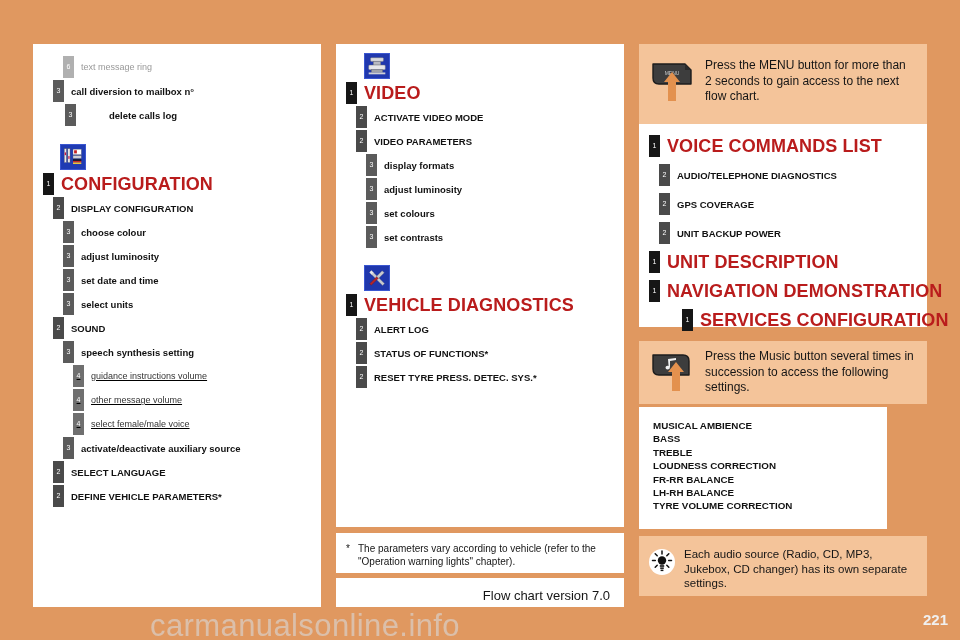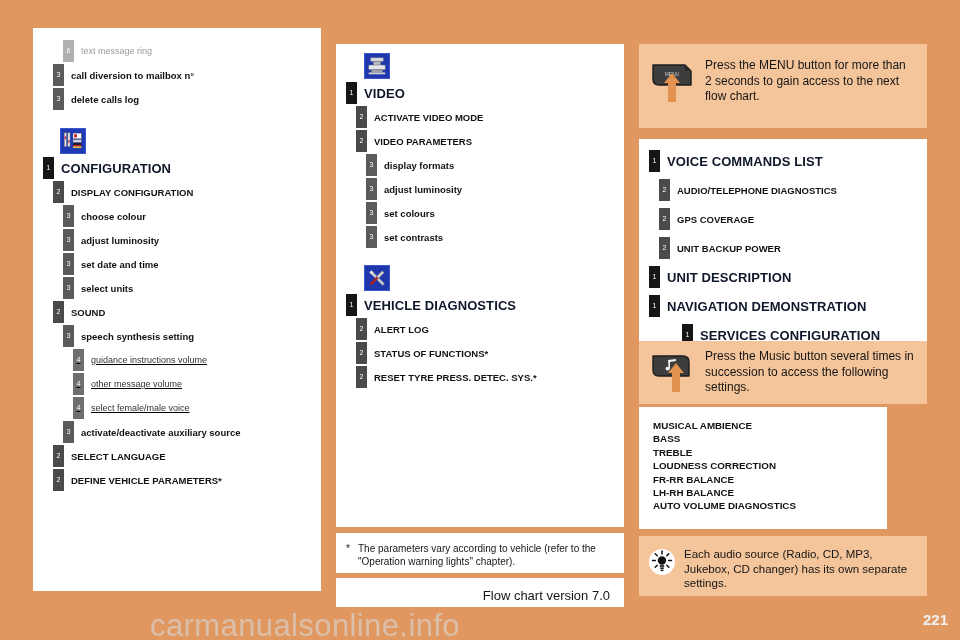--- a/index.html
+++ b/index.html
@@ -41,21 +41,21 @@
   .lv1 .badge { background:#161616; }
   .lv2 .badge { background:#4a4a4a; }
   .lv3 .badge { background:#5b5b5b; }
   .lv4 .badge { background:#6f6f6f; }
   .lv6 .badge { background:#b0b0b0; }
 
   .rlabel {
     margin-left:7px;
     white-space:nowrap;
   }
-  .lv1 .rlabel { font-size:13px; font-weight:bold; color:#0f172a; letter-spacing:.1px; }
+  .lv1 .rlabel { font-size:18px; font-weight:bold; color:#b91c1c; letter-spacing:.1px; }
   .lv2 .rlabel { font-size:9.5px; font-weight:bold; color:#111; }
   .lv3 .rlabel { font-size:9.5px; font-weight:bold; color:#111; }
   .lv4 .rlabel { font-size:9px; font-weight:normal; color:#333; }
   .lv6 .rlabel { font-size:9px; font-weight:normal; color:#999; }
 
   
   .lv1 { margin-left:10px; }
   .lv2 { margin-left:20px; }
   .lv3 { margin-left:30px; }
   .lv4 { margin-left:40px;text-decoration:underline; }
@@ -69,21 +69,21 @@
     margin-left:28px;
     margin-bottom:3px;
     position:relative;
     display:block;
   }
   .menu-icon svg { display:block; width:100%; height:100%; }
 
   
   .callout {
     display:flex;
-    align-items:center;
+    align-items:flex-start;
     padding:14px 12px 12px 10px;
   }
   .callout .ctext {
     font-size:12px;
     line-height:15.5px;
     color:#151515;
     margin-left:8px;
   }
   .btn-ill { flex:0 0 auto; width:48px; height:44px; position:relative; }
 
@@ -137,32 +137,32 @@
     font-size:15px;
     font-weight:bold;
     color:#f0f0f0;
   }
 </style>
 </head>
 <body>
 
 <div class="page">
 
-  <div class="panel" style="left:33px; top:28px; width:288px; height:563px;">
+  <div class="panel" style="left:33px; top:44px; width:288px; height:563px;">
     <div style="padding:12px 0 0 0;">
       <div>
         <div class="row lv6">
           <span class="badge">6</span>
           <span class="rlabel">text message ring</span>
         </div>
         <div class="row lv3" style="margin-left:20px;">
           <span class="badge">3</span>
           <span class="rlabel">call diversion to mailbox n°</span>
         </div>
-        <div class="row lv3" style="margin-left:20px;">
+        <div class="row lv3" style="margin-left:32px;gap:26px;">
           <span class="badge">3</span>
           <span class="rlabel">delete calls log</span>
         </div>
       </div>
 
       <div style="height:16px;"></div>
 
       <span class="menu-icon" style="margin-left:27px;">
         <svg viewBox="0 0 26 26">
           <rect x="0" y="0" width="26" height="26" fill="#1f3bb3"></rect>
@@ -340,21 +340,21 @@
           <path d="M4 6 L36 6 L42 12 L42 26 L10 26 Q4 26 4 20 Z" fill="#3d3d3d" stroke="#1c1c1c" stroke-width="1.4" stroke-linejoin="round"></path>
           <path d="M36 6 L36 12 L42 12 Z" fill="#2a2a2a"></path>
           <text x="23" y="17" font-size="5" fill="#cccccc" text-anchor="middle" font-family="Liberation Sans, sans-serif">MENU</text>
           <path d="M23 14 L31 24 L27 24 L27 43 L19 43 L19 24 L15 24 Z" fill="#e3914e"></path>
         </svg>
       </span>
       <span class="ctext">Press the MENU button for more than 2 seconds to gain access to the next flow chart.</span>
     </div>
   </div>
 
-  <div class="panel" style="left:639px; top:139px; width:288px; height:203px;">
+  <div class="panel" style="left:639px; top:124px; width:288px; height:203px;">
     <div style="padding:11px 0 0 0;">
       <div class="row lv1" style="margin-bottom:7px;">
         <span class="badge">1</span>
         <span class="rlabel">VOICE COMMANDS LIST</span>
       </div>
       <div class="row lv2" style="margin-bottom:7px;">
         <span class="badge">2</span>
         <span class="rlabel">AUDIO/TELEPHONE DIAGNOSTICS</span>
       </div>
       <div class="row lv2" style="margin-bottom:7px;">
@@ -394,21 +394,21 @@
   </div>
 
   <div class="panel" style="left:639px; top:407px; width:248px; height:122px;">
     <div class="plainlist">
       <div>MUSICAL AMBIENCE</div>
       <div>BASS</div>
       <div>TREBLE</div>
       <div>LOUDNESS CORRECTION</div>
       <div>FR-RR BALANCE</div>
       <div>LH-RH BALANCE</div>
-      <div>AUTO VOLUME DIAGNOSTICS</div>
+      <div>TYRE VOLUME CORRECTION</div>
     </div>
   </div>
 
   <div class="panel panel-tan" style="left:639px; top:536px; width:288px; height:60px;">
     <div class="tip">
       <span class="bulb">
         <svg viewBox="0 0 30 30">
           <circle cx="15" cy="15" r="13" fill="#ffffff"></circle>
           <circle cx="15" cy="13.5" r="4.2" fill="#111"></circle>
           <g stroke="#111" stroke-width="1.5" stroke-linecap="round">

